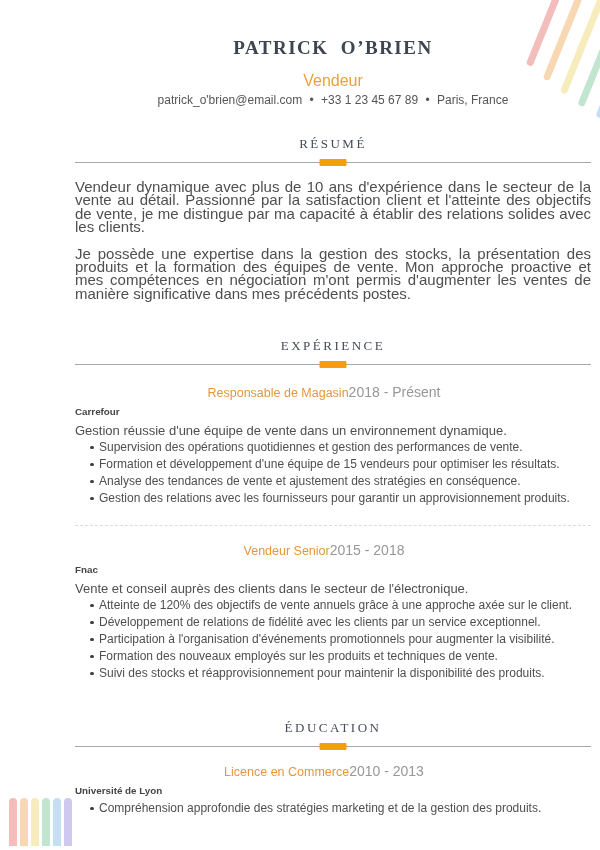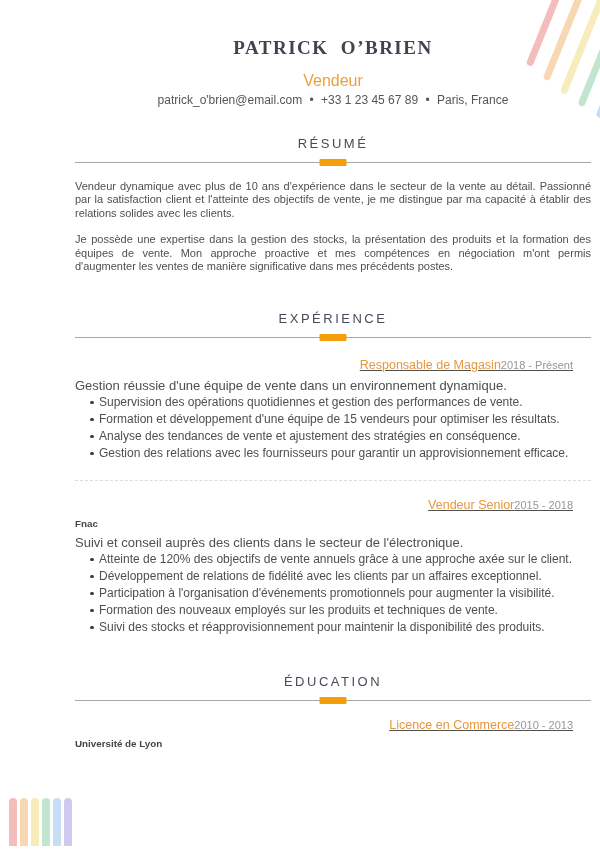--- a/index.html
+++ b/index.html
@@ -26,38 +26,38 @@
   
   .header{position:relative;z-index:1;padding-top:37px;text-align:center;}
   .name{font-family:"Liberation Serif", serif;font-weight:700;font-size:19px;line-height:21px;
         letter-spacing:1.5px;word-spacing:6px;color:#3f4550;}
   .role{margin-top:16px;font-size:16px;line-height:14px;color:#e9a13b;}
   .contact{margin-top:7px;font-size:12px;line-height:11px;color:#565656;}
   .contact .sep{margin:0 4px;color:#565656;}
 
   
   .content{position:relative;z-index:1;margin:0 42px;}
-  .section-title{font-family:Liberation Sans, sans-serif;font-weight:400;font-size:13px;line-height:14px;
+  .section-title{font-family:Liberation Serif, serif;font-weight:400;font-size:13px;line-height:14px;
                  letter-spacing:2.5px;color:#454c57;text-align:center;}
   .divider{position:relative;height:7px;margin-top:8px;}
   .divider .line{position:absolute;top:2.5px;left:0;right:0;height:1.5px;background:#a8a8a8;}
   .divider .chip{position:absolute;top:0;left:50%;transform:translateX(-50%);width:27px;height:7px;border-radius:1px;}
 
   .sec-resume{margin-top:31px;}
   .sec-experience{margin-top:39px;}
   .sec-education{margin-top:42px;}
 
   .resume-text{margin-top:14px;}
-  .para{font-size:11px;line-height:13.4px;text-align:justify;color:#4f4f4f;margin:0;}
+  .para{font-size:15px;line-height:13.4px;text-align:justify;color:#4f4f4f;margin:0;}
   .para + .para{margin-top:13px;}
 
   .entry{margin-top:16px;}
-  .entry-header{display:flex;justify-content:flex-end;align-items:baseline;text-decoration:underline;}
+  .entry-header{display:flex;justify-content:center;align-items:baseline;}
   .entry-title{font-size:12.5px;line-height:16px;font-weight:500;color:#e8963b;}
-  .entry-dates{font-size:11px;color:#979797;padding-right:18px;white-space:nowrap;}
+  .entry-dates{font-size:14px;color:#979797;padding-right:18px;white-space:nowrap;}
   .entry-org{margin-top:5px;font-size:9.8px;line-height:12px;font-weight:700;color:#454545;}
   .entry-desc{margin-top:7px;font-size:13px;line-height:11px;color:#4f4f4f;}
   ul.bullets{list-style:none;margin:2px 0 0 0;padding:0 0 0 24px;}
   ul.bullets li{position:relative;margin-top:6px;font-size:12px;line-height:11px;color:#4f4f4f;}
   ul.bullets li::before{content:"";position:absolute;left:-9px;top:3.5px;width:3.5px;height:3.5px;border-radius:50%;background:#3f3f3f;}
 
   .job-separator{border:none;border-top:1px dashed #dcdcdc;margin:21px 0 0 0;height:0;}
   .edu-entry{margin-top:13px;}
 </style>
 </head>
@@ -105,41 +105,42 @@
       <div class="divider">
         <div class="line"></div>
         <div class="chip accent-chip" style="background: rgb(245, 158, 11);"></div>
       </div>
 
       <div class="entry">
         <div class="entry-header">
           <div class="entry-title">Responsable de Magasin</div>
           <div class="entry-dates">2018 - Présent</div>
         </div>
+        <div class="entry-org">Carrefour</div>
         <div class="entry-desc">Gestion réussie d'une équipe de vente dans un environnement dynamique.</div>
         <ul class="bullets">
           <li>Supervision des opérations quotidiennes et gestion des performances de vente.</li>
           <li>Formation et développement d'une équipe de 15 vendeurs pour optimiser les résultats.</li>
           <li>Analyse des tendances de vente et ajustement des stratégies en conséquence.</li>
-          <li>Gestion des relations avec les fournisseurs pour garantir un approvisionnement efficace.</li>
+          <li>Gestion des relations avec les fournisseurs pour garantir un approvisionnement produits.</li>
         </ul>
       </div>
 
       <hr class="job-separator">
 
       <div class="entry">
         <div class="entry-header">
           <div class="entry-title">Vendeur Senior</div>
           <div class="entry-dates">2015 - 2018</div>
         </div>
         <div class="entry-org">Fnac</div>
-        <div class="entry-desc">Suivi et conseil auprès des clients dans le secteur de l'électronique.</div>
+        <div class="entry-desc">Vente et conseil auprès des clients dans le secteur de l'électronique.</div>
         <ul class="bullets">
           <li>Atteinte de 120% des objectifs de vente annuels grâce à une approche axée sur le client.</li>
-          <li>Développement de relations de fidélité avec les clients par un affaires exceptionnel.</li>
+          <li>Développement de relations de fidélité avec les clients par un service exceptionnel.</li>
           <li>Participation à l'organisation d'événements promotionnels pour augmenter la visibilité.</li>
           <li>Formation des nouveaux employés sur les produits et techniques de vente.</li>
           <li>Suivi des stocks et réapprovisionnement pour maintenir la disponibilité des produits.</li>
         </ul>
       </div>
     </div>
 
     <div class="sec-education">
       <div class="section-title">ÉDUCATION</div>
       <div class="divider">
@@ -147,20 +148,21 @@
         <div class="chip accent-chip" style="background: rgb(245, 158, 11);"></div>
       </div>
 
       <div class="entry edu-entry">
         <div class="entry-header">
           <div class="entry-title">Licence en Commerce</div>
           <div class="entry-dates">2010 - 2013</div>
         </div>
         <div class="entry-org">Université de Lyon</div>
         <ul class="bullets">
+          <li>Compréhension approfondie des stratégies marketing et de la gestion des produits.</li>
         </ul>
       </div>
     </div>
 
   </div>
 
   <div class="decor-bl">
     <div class="stripe" style="background: rgb(242, 189, 187);"></div>
     <div class="stripe" style="background: rgb(248, 216, 178);"></div>
     <div class="stripe" style="background: rgb(247, 236, 188);"></div>

